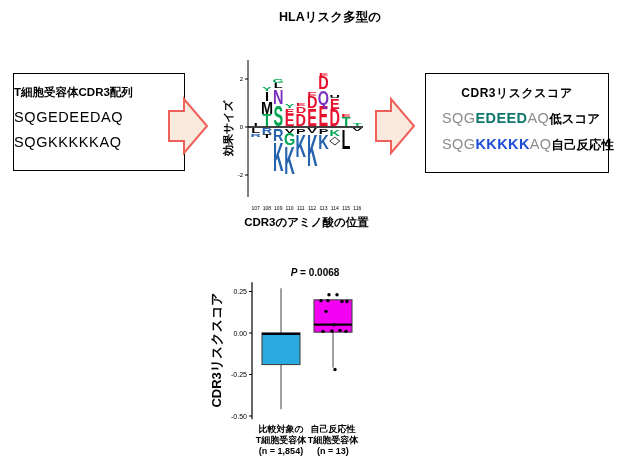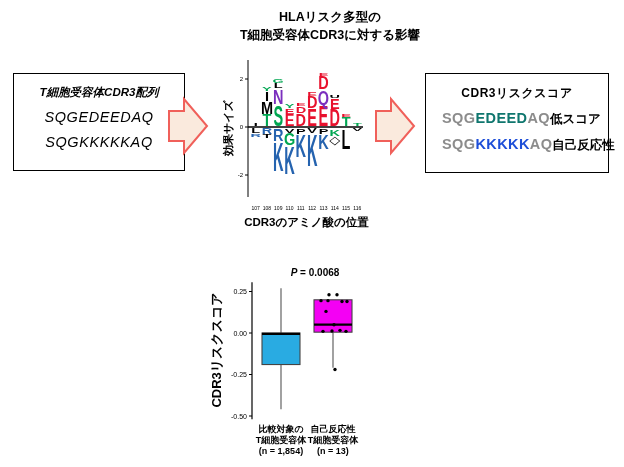--- a/index.html
+++ b/index.html
@@ -3,40 +3,39 @@
 <meta charset="utf-8">
 <style>
   html,body{margin:0;padding:0;background:#fff;}
   #page{position:relative;width:624px;height:467px;background:#fff;overflow:hidden;
         font-family:"Liberation Sans","DejaVu Sans",sans-serif;color:#000;}
   .abs{position:absolute;}
   #main-title{left:0;top:8px;width:624px;text-align:center;font-size:12.5px;font-weight:700;line-height:1.45;}
   #main-title div{white-space:nowrap;margin-left:36px;}
   
   .panel{border:1.6px solid #000;background:#fff;box-sizing:border-box;}
-  #left-box{left:13px;top:73px;width:172px;height:98px;text-align:center;font-style:italic;}
+  #left-box{left:13px;top:73px;width:172px;height:98px;}
   #left-box .panel-title{margin-top:11px;font-size:11.5px;font-weight:700;}
   #left-box .seq{font-size:14.5px;letter-spacing:0.6px;margin-top:9px;}
   #right-box{left:425px;top:73px;width:184px;height:100px;}
   #right-box .panel-title{margin-top:11px;text-align:center;font-size:12px;font-weight:700;letter-spacing:0.5px;}
   .risk-row{display:flex;align-items:baseline;padding:0 14px 0 16px;margin-top:8px;justify-content:space-between;}
   .risk-row:first-of-type{margin-top:14px;}
   .risk-seq{font-size:14.5px;font-weight:700;letter-spacing:0.4px;white-space:nowrap;}
   .risk-score{font-size:12.5px;font-weight:700;white-space:nowrap;}
-  .dim{font-weight:700;}
+  .dim{font-weight:400;}
   svg text{font-family:"Liberation Sans","DejaVu Sans",sans-serif;}
 </style>
 </head>
 <body>
 
 <div id="page">
 
   <div id="main-title" class="abs">
     <div>HLAリスク多型の</div>
-    <div>T細胞受容体CDR3に対する影響</div>
   </div>
 
   <div id="left-box" class="abs panel">
     <div class="panel-title">T細胞受容体CDR3配列</div>
     <div class="seq">SQGEDEEDAQ</div>
     <div class="seq">SQGKKKKKAQ</div>
   </div>
 
   <svg class="abs" style="left:167px;top:96px;" width="42" height="60" viewBox="0 0 42 60">
     <polygon class="block-arrow" points="2,15 17,15 17,3 40,30 17,57 17,45 2,45" stroke-width="2" stroke-linejoin="miter" fill="#faeadd" stroke="#f0605a"></polygon>

